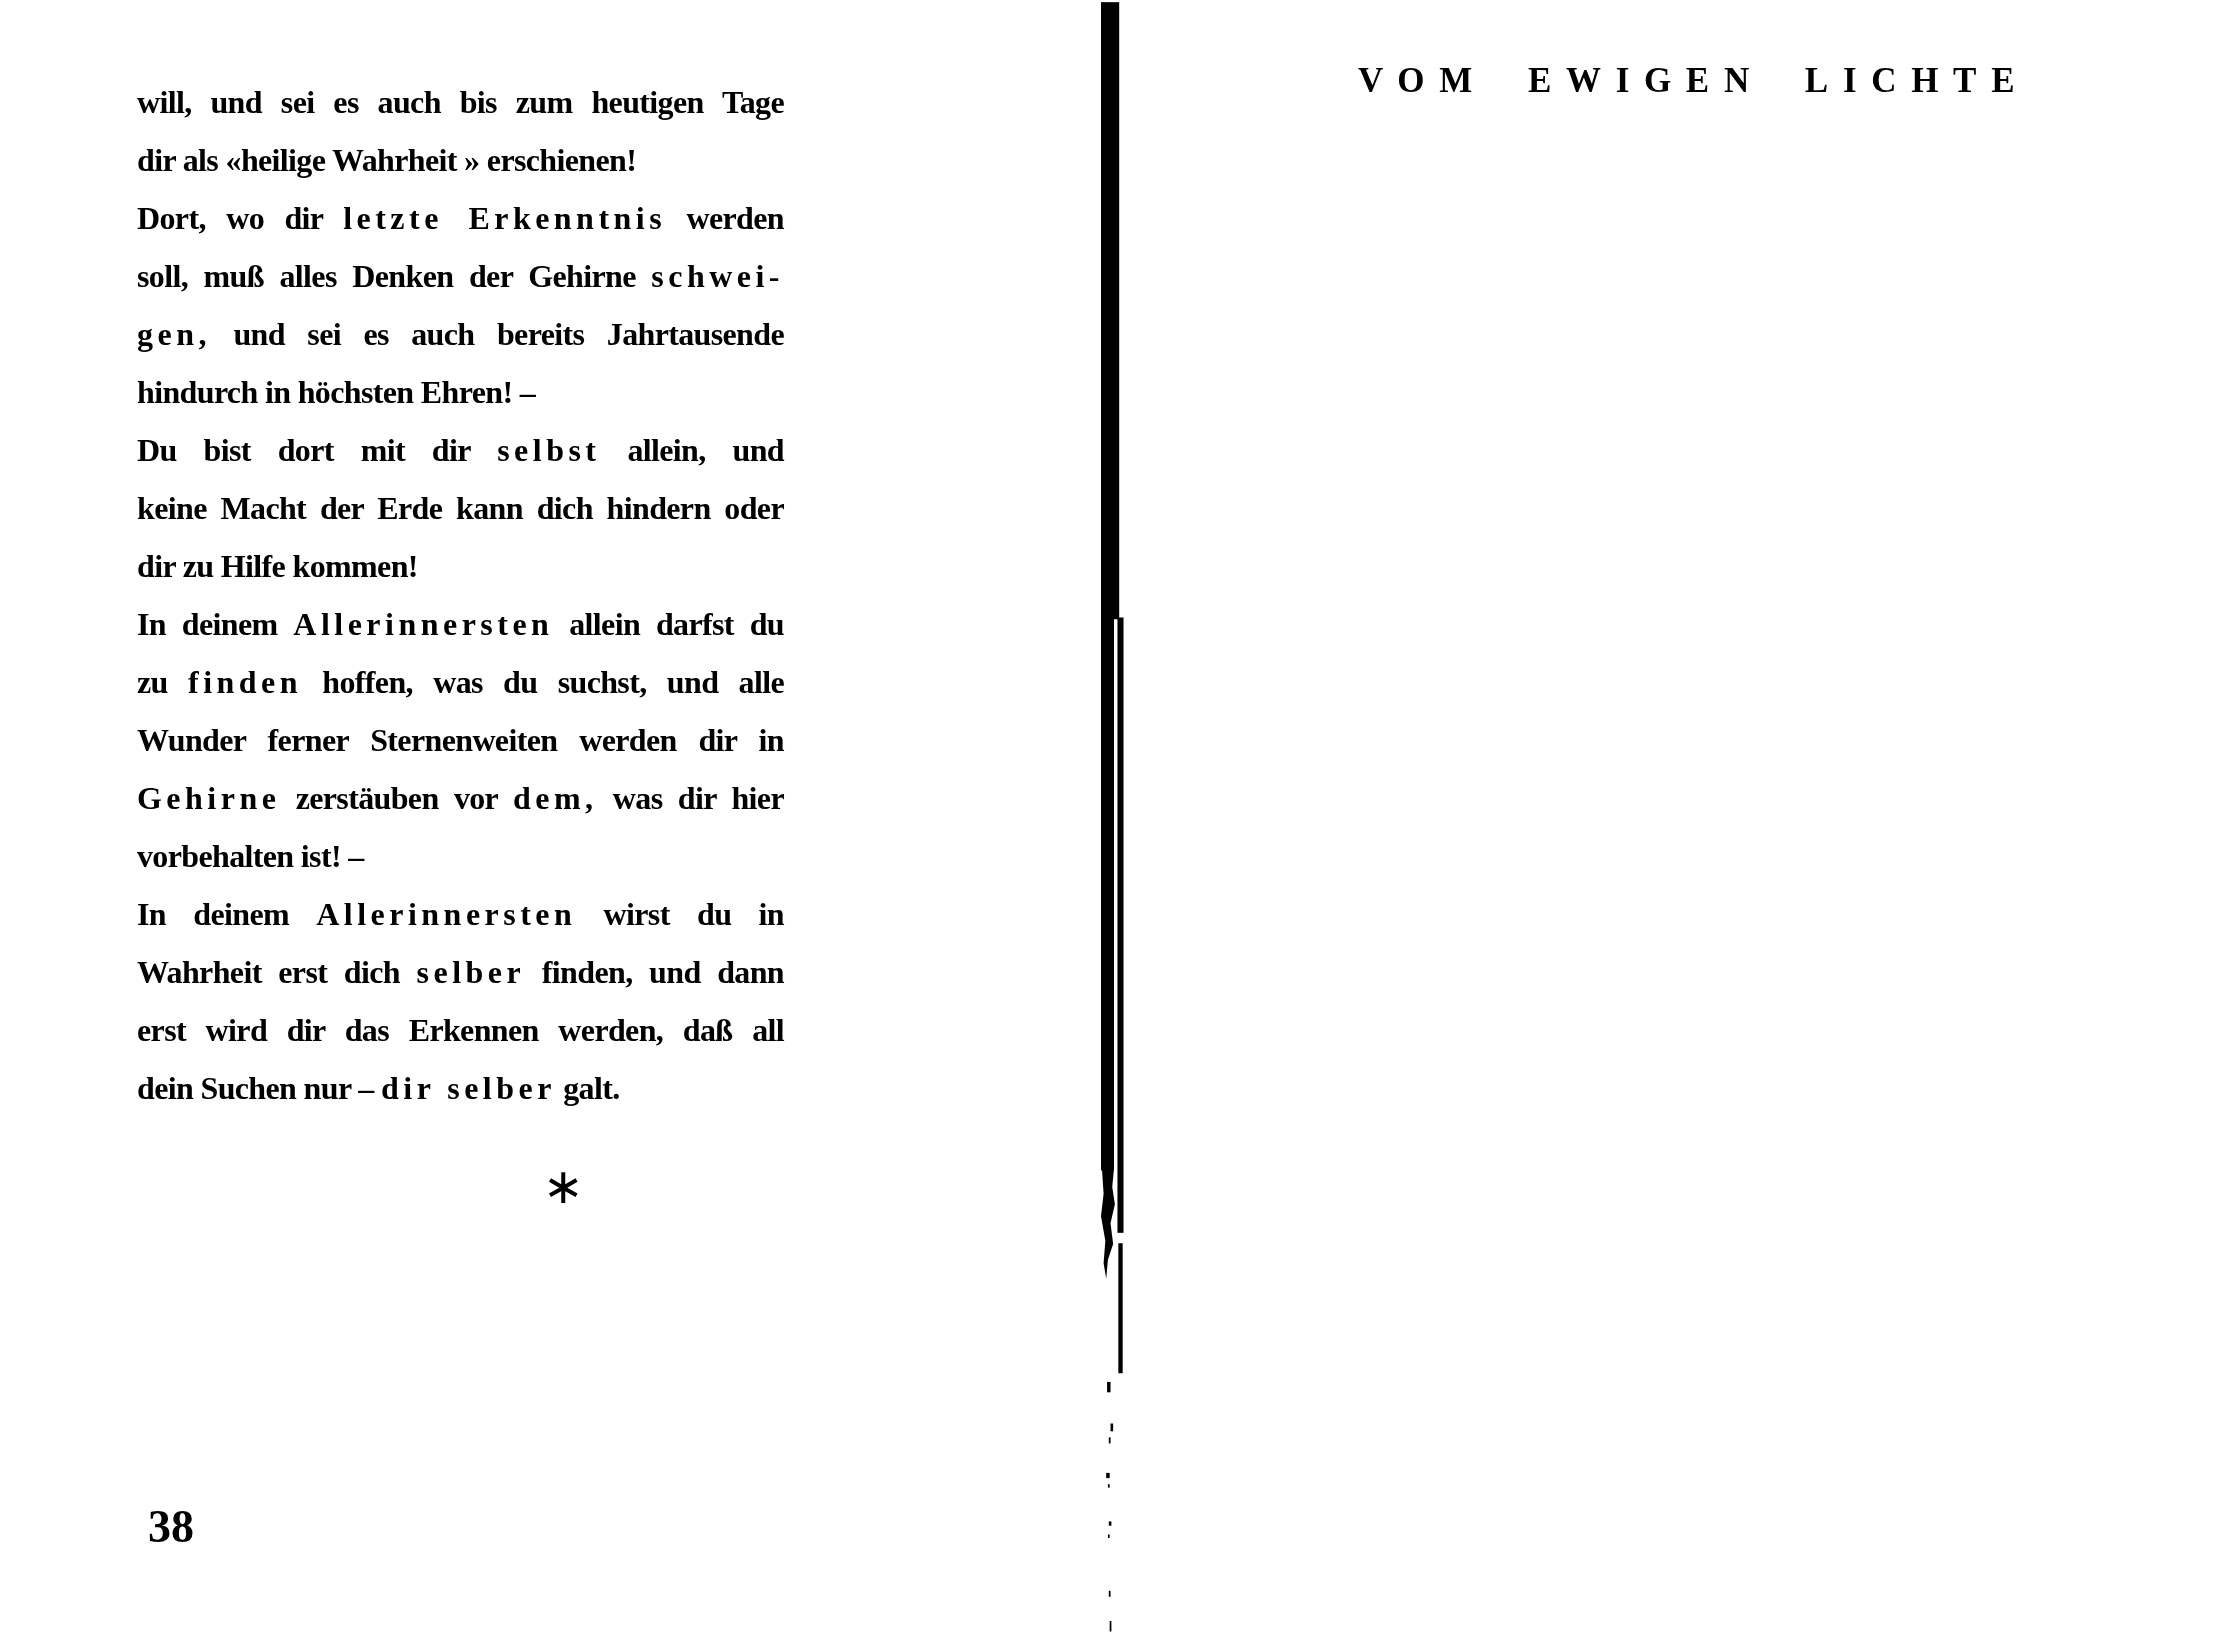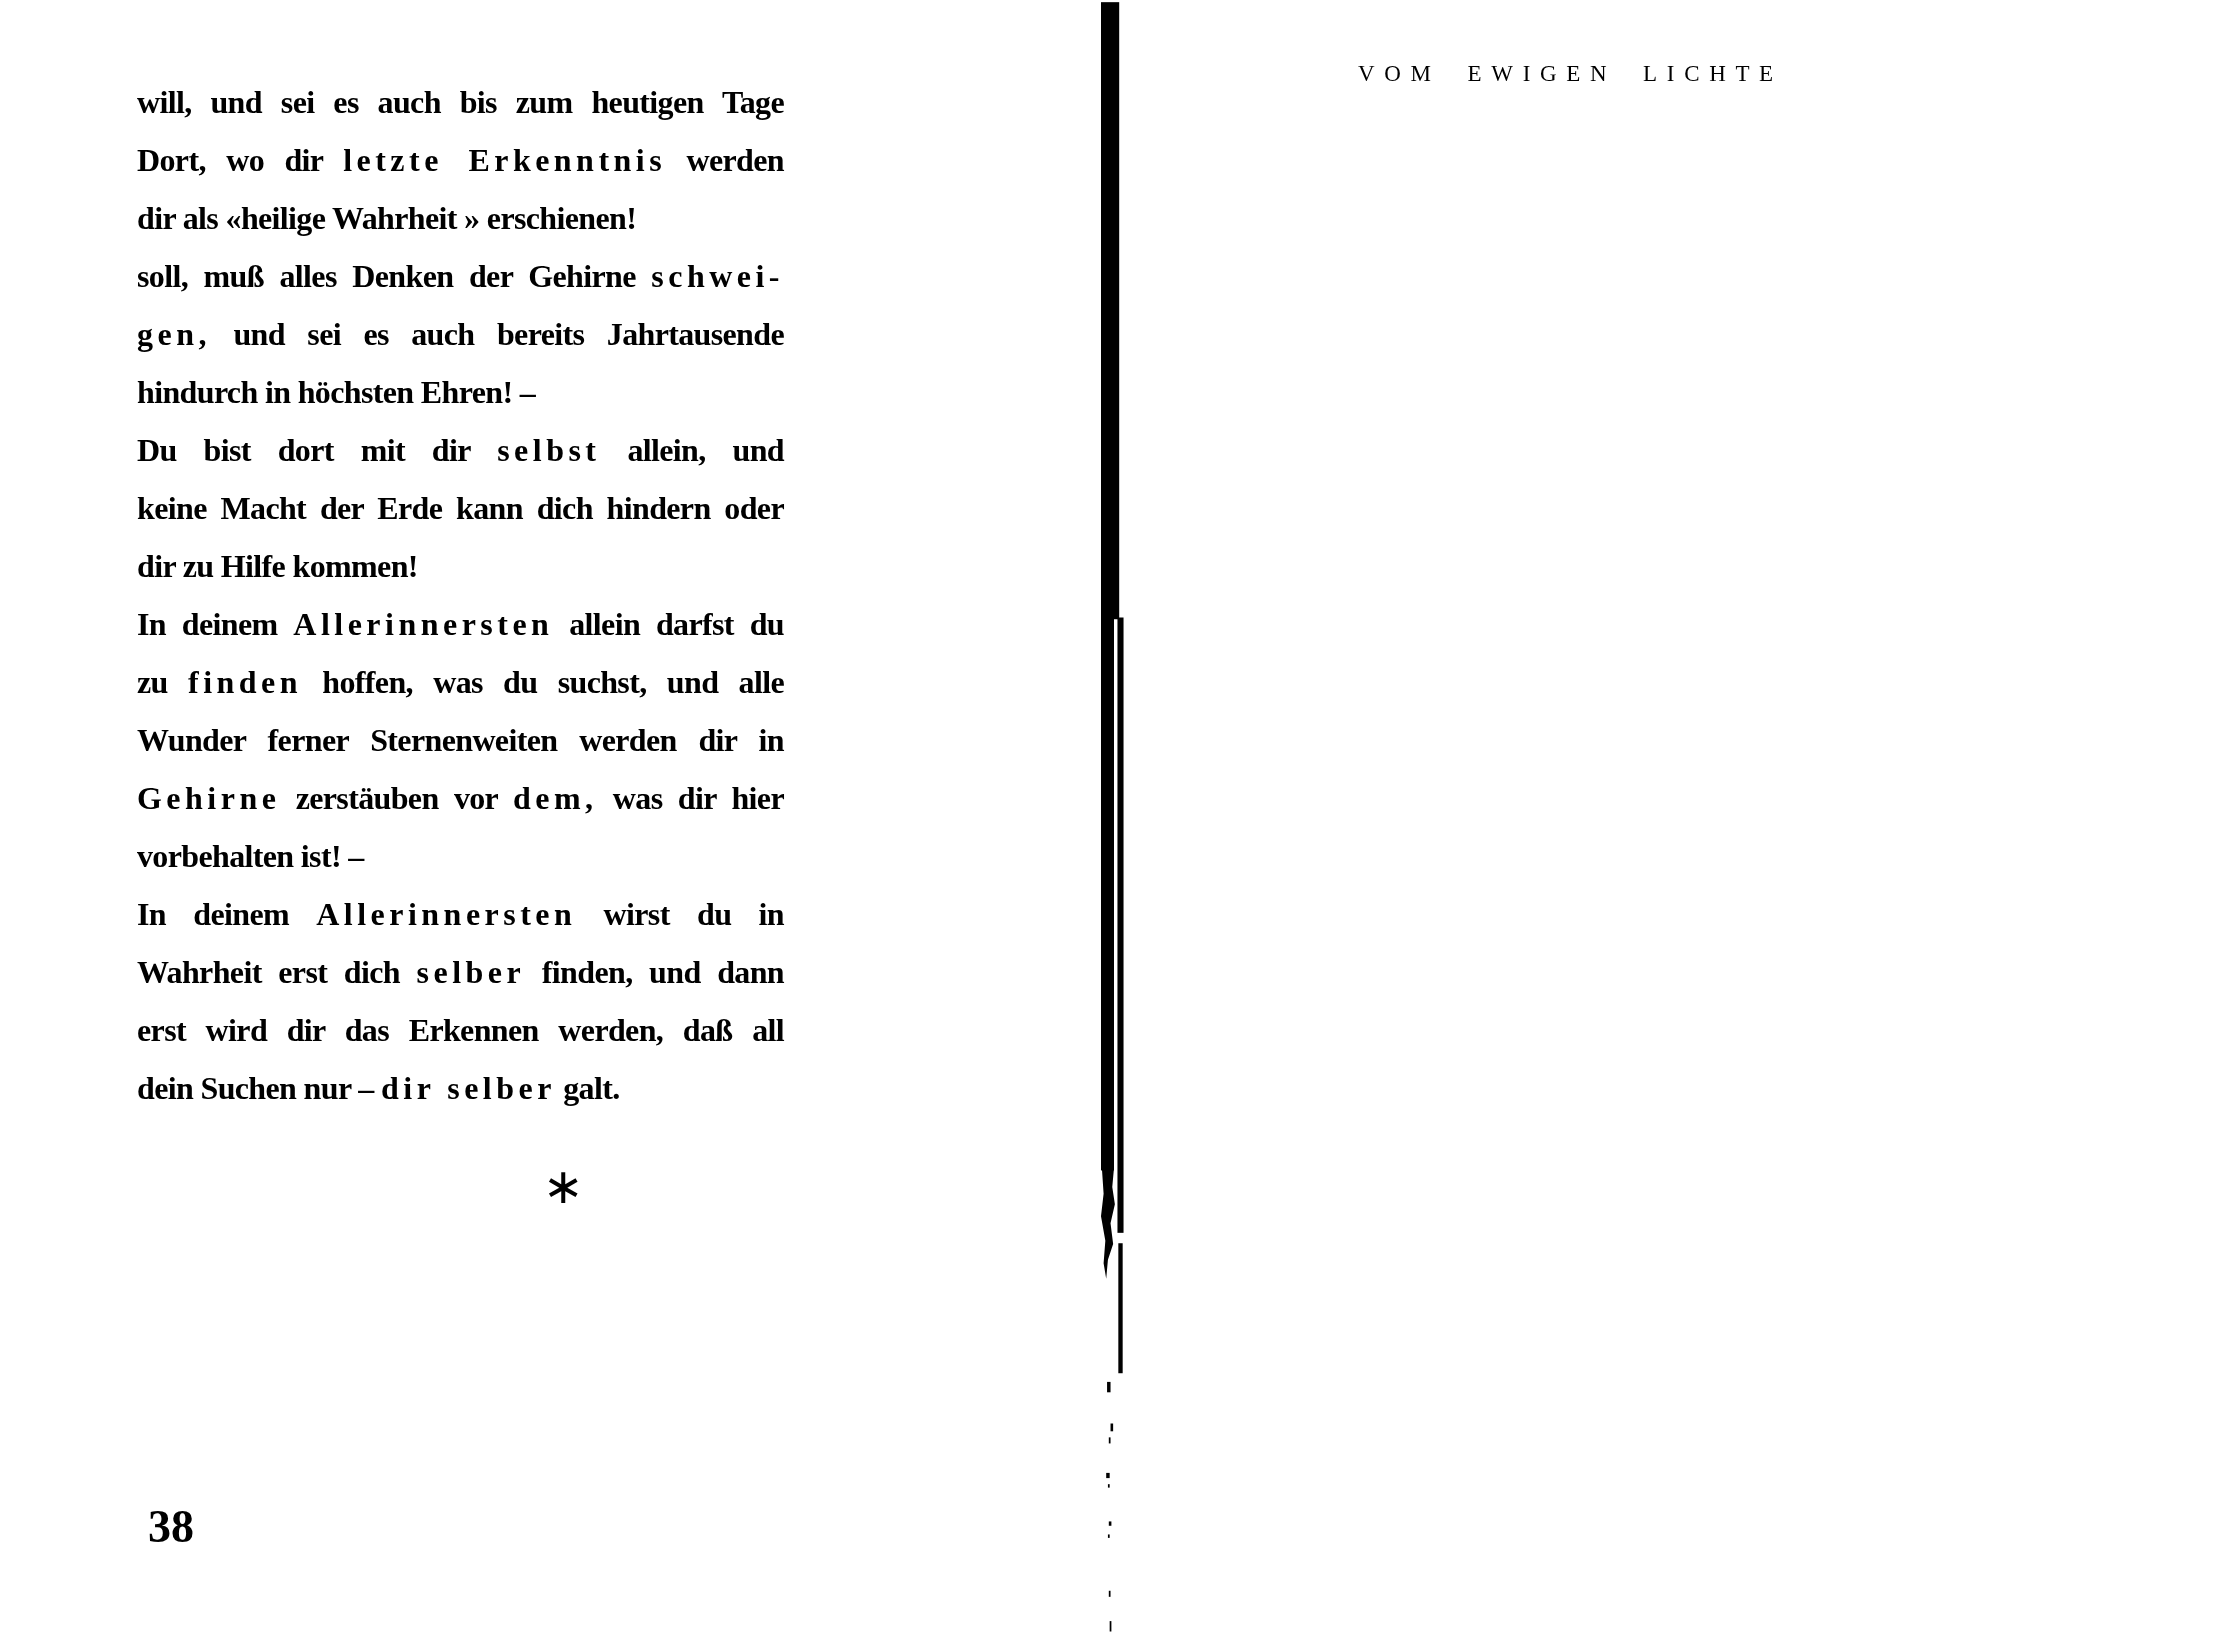--- a/index.html
+++ b/index.html
@@ -25,36 +25,36 @@
     font-family:"DejaVu Sans",sans-serif;
     font-size:49px;font-weight:400;line-height:52px;
   }
   .page-number{
     position:absolute;left:148px;top:1500px;
     font-size:46px;font-weight:700;
   }
   
   .running-header{
     position:absolute;left:1358px;top:61px;
-    font-size:23px;font-weight:400;
+    font-size:35px;font-weight:700;
     letter-spacing:.42em;word-spacing:.5em;white-space:nowrap;
   }
   
   .gutter{position:absolute;left:1088px;top:0;width:52px;height:1651px;}
 </style>
 </head>
 <body>
 
 <div class="page">
 
   <div>
     <div class="text-block">
       <div class="line"><span>will, und sei es auch bis zum heutigen Tage</span></div>
+      <div class="line end"><span>dir als «heilige Wahrheit » erschienen!</span></div>
       <div class="line"><span>Dort, wo dir </span><span class="g">letzte Erkenntnis</span><span> werden</span></div>
-      <div class="line end"><span>dir als «heilige Wahrheit » erschienen!</span></div>
       <div class="line"><span>soll, muß alles Denken der Gehirne </span><span class="g">schwei-</span></div>
       <div class="line"><span class="g">gen,</span><span> und sei es auch bereits Jahrtausende</span></div>
       <div class="line end"><span>hindurch in höchsten Ehren! –</span></div>
       <div class="line"><span>Du bist dort mit dir </span><span class="g">selbst</span><span> allein, und</span></div>
       <div class="line"><span>keine Macht der Erde kann dich hindern oder</span></div>
       <div class="line end"><span>dir zu Hilfe kommen!</span></div>
       <div class="line"><span>In deinem </span><span class="g">Allerinnersten</span><span> allein darfst du</span></div>
       <div class="line"><span>zu </span><span class="g">finden</span><span> hoffen, was du suchst, und alle</span></div>
       <div class="line"><span>Wunder ferner Sternenweiten werden dir in</span></div>
       <div class="line"><span class="g">Gehirne</span><span> zerstäuben vor </span><span class="g">dem,</span><span> was dir hier</span></div>

